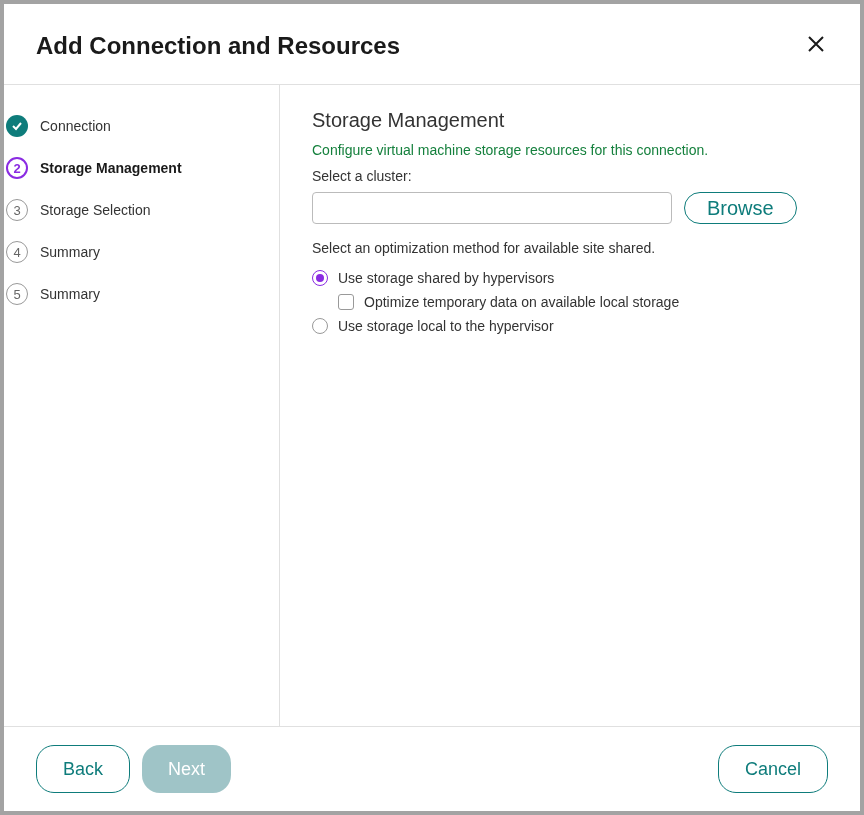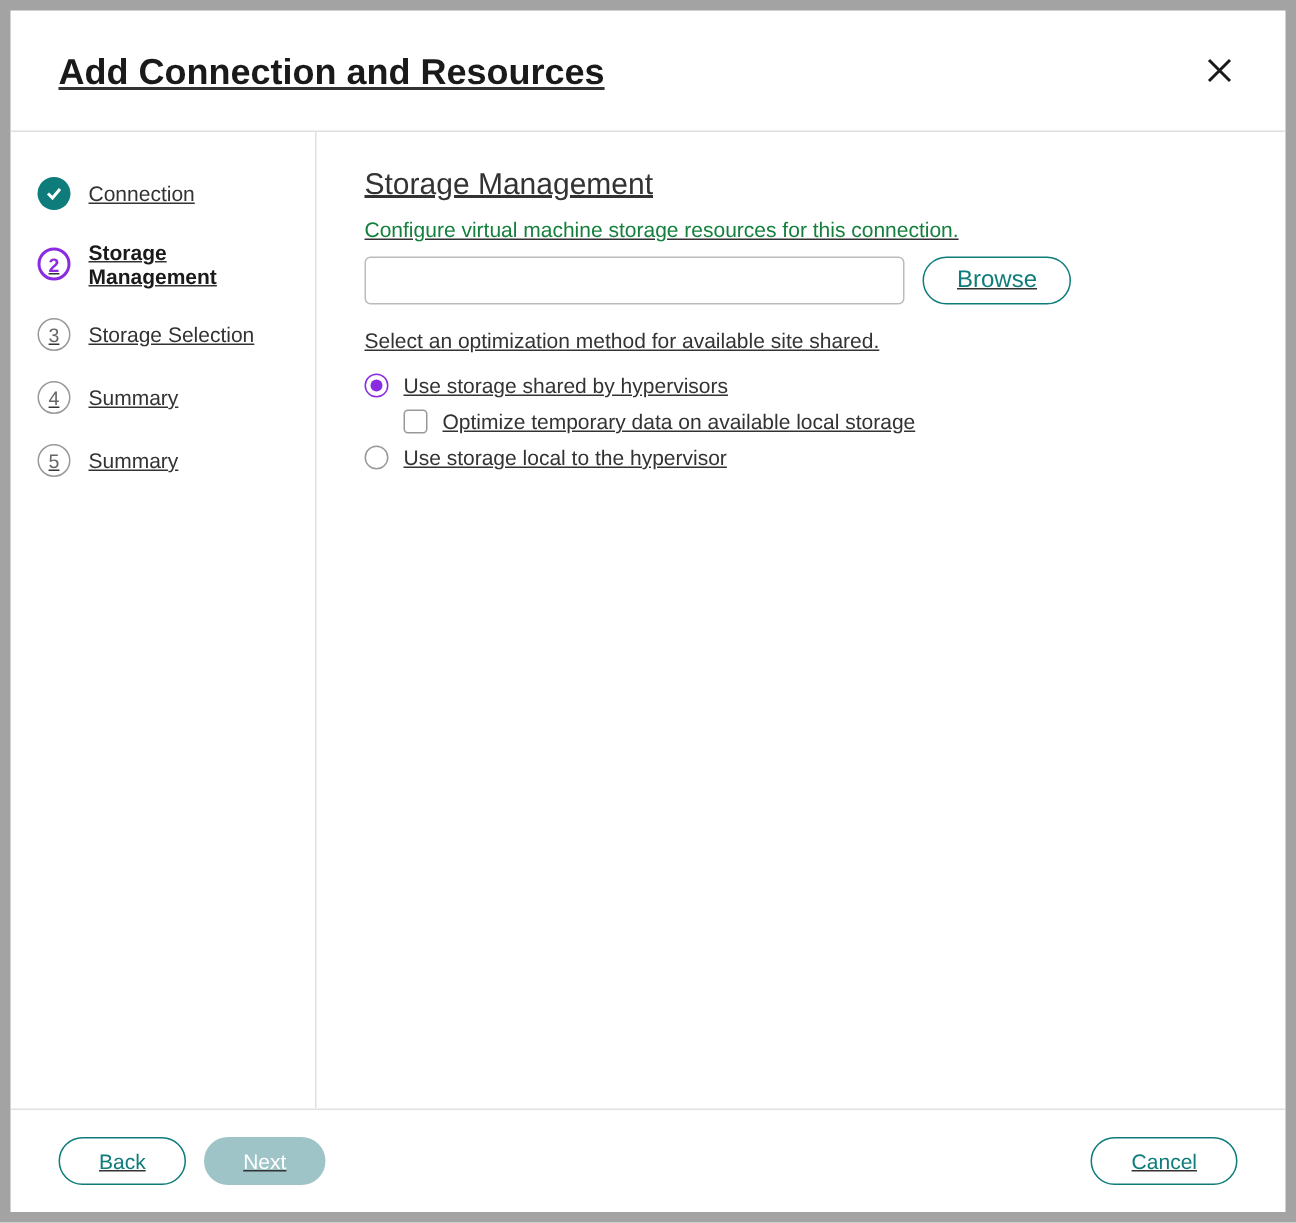--- a/index.html
+++ b/index.html
@@ -5,25 +5,24 @@
     * { box-sizing: border-box; margin: 0; padding: 0; }
     body {
       font-family: -apple-system, BlinkMacSystemFont, "Segoe UI", Arial, sans-serif;
       font-size: 14px;
       color: #333;
       background: #fff;
     }
     .dialog {
       width: 864px;
       height: 815px;
-      border: 7px solid #a3a3a3;
+      border: 4px solid #a3a3a3;
       display: flex;
       flex-direction: column;
       position: relative;
-      text-decoration: underline;
     }
     .header {
       padding: 28px 32px 24px 32px;
       display: flex;
       justify-content: space-between;
       align-items: flex-start;
     }
     .header-title {
       font-size: 24px;
       font-weight: 600;
@@ -38,23 +37,23 @@
       justify-content: center;
     }
     .body {
       display: flex;
       flex: 1;
       overflow: hidden;
       border-top: 1px solid #e0e0e0;
       border-bottom: 1px solid #e0e0e0;
     }
     .sidebar {
-      width: 204px;
+      width: 276px;
       border-right: 1px solid #e0e0e0;
-      padding: 20px 18px;
+      padding: 20px 2px;
     }
     .step {
       display: flex;
       align-items: center;
       gap: 12px;
       padding: 10px 0;
       cursor: pointer;
     }
     .step-circle {
       width: 22px;
@@ -123,21 +122,21 @@
       padding: 0 8px;
       font-size: 14px;
     }
     .browse-btn {
       height: 32px;
       padding: 0 22px;
       border: 1.5px solid #0e7c7b;
       color: #0e7c7b;
       background: #fff;
       border-radius: 18px;
-      font-size: 16px;
+      font-size: 20px;
       cursor: pointer;
     }
     .opt-label {
       font-size: 14px;
       color: #333;
       margin-bottom: 10px;
     }
     .radio-row, .checkbox-row {
       display: flex;
       gap: 10px;
@@ -183,24 +182,24 @@
       padding: 18px 32px;
       display: flex;
       justify-content: space-between;
       align-items: center;
     }
     .footer-left {
       display: flex;
       gap: 12px;
     }
     .btn {
-      height: 32px;
+      height: 48px;
       padding: 0 26px;
       border-radius: 18px;
-      font-size: 14px;
+      font-size: 18px;
       cursor: pointer;
       border: 1.5px solid transparent;
     }
     .btn-outline {
       border-color: #0e7c7b;
       color: #0e7c7b;
       background: #fff;
     }
     .btn-primary-disabled {
       background: #9fc4c7;
@@ -246,20 +245,21 @@
       </div>
       <div class="step">
         <div class="step-circle pending">5</div>
         <span class="step-label">Summary</span>
       </div>
     </div>
 
     <div class="main">
       <h2 class="section-title">Storage Management</h2>
       <p class="section-desc">Configure virtual machine storage resources for this connection.</p>
+      <p class="field-label">Select a cluster:</p>
       <div class="cluster-row">
         <input type="text" class="cluster-input" value="" style="">
         <button class="browse-btn">Browse</button>
       </div>
       <p class="opt-label">Select an optimization method for available site shared.</p>
 
       <div class="radio-row">
         <div class="radio selected"></div>
         <span class="radio-label">Use storage shared by hypervisors</span>
       </div>

